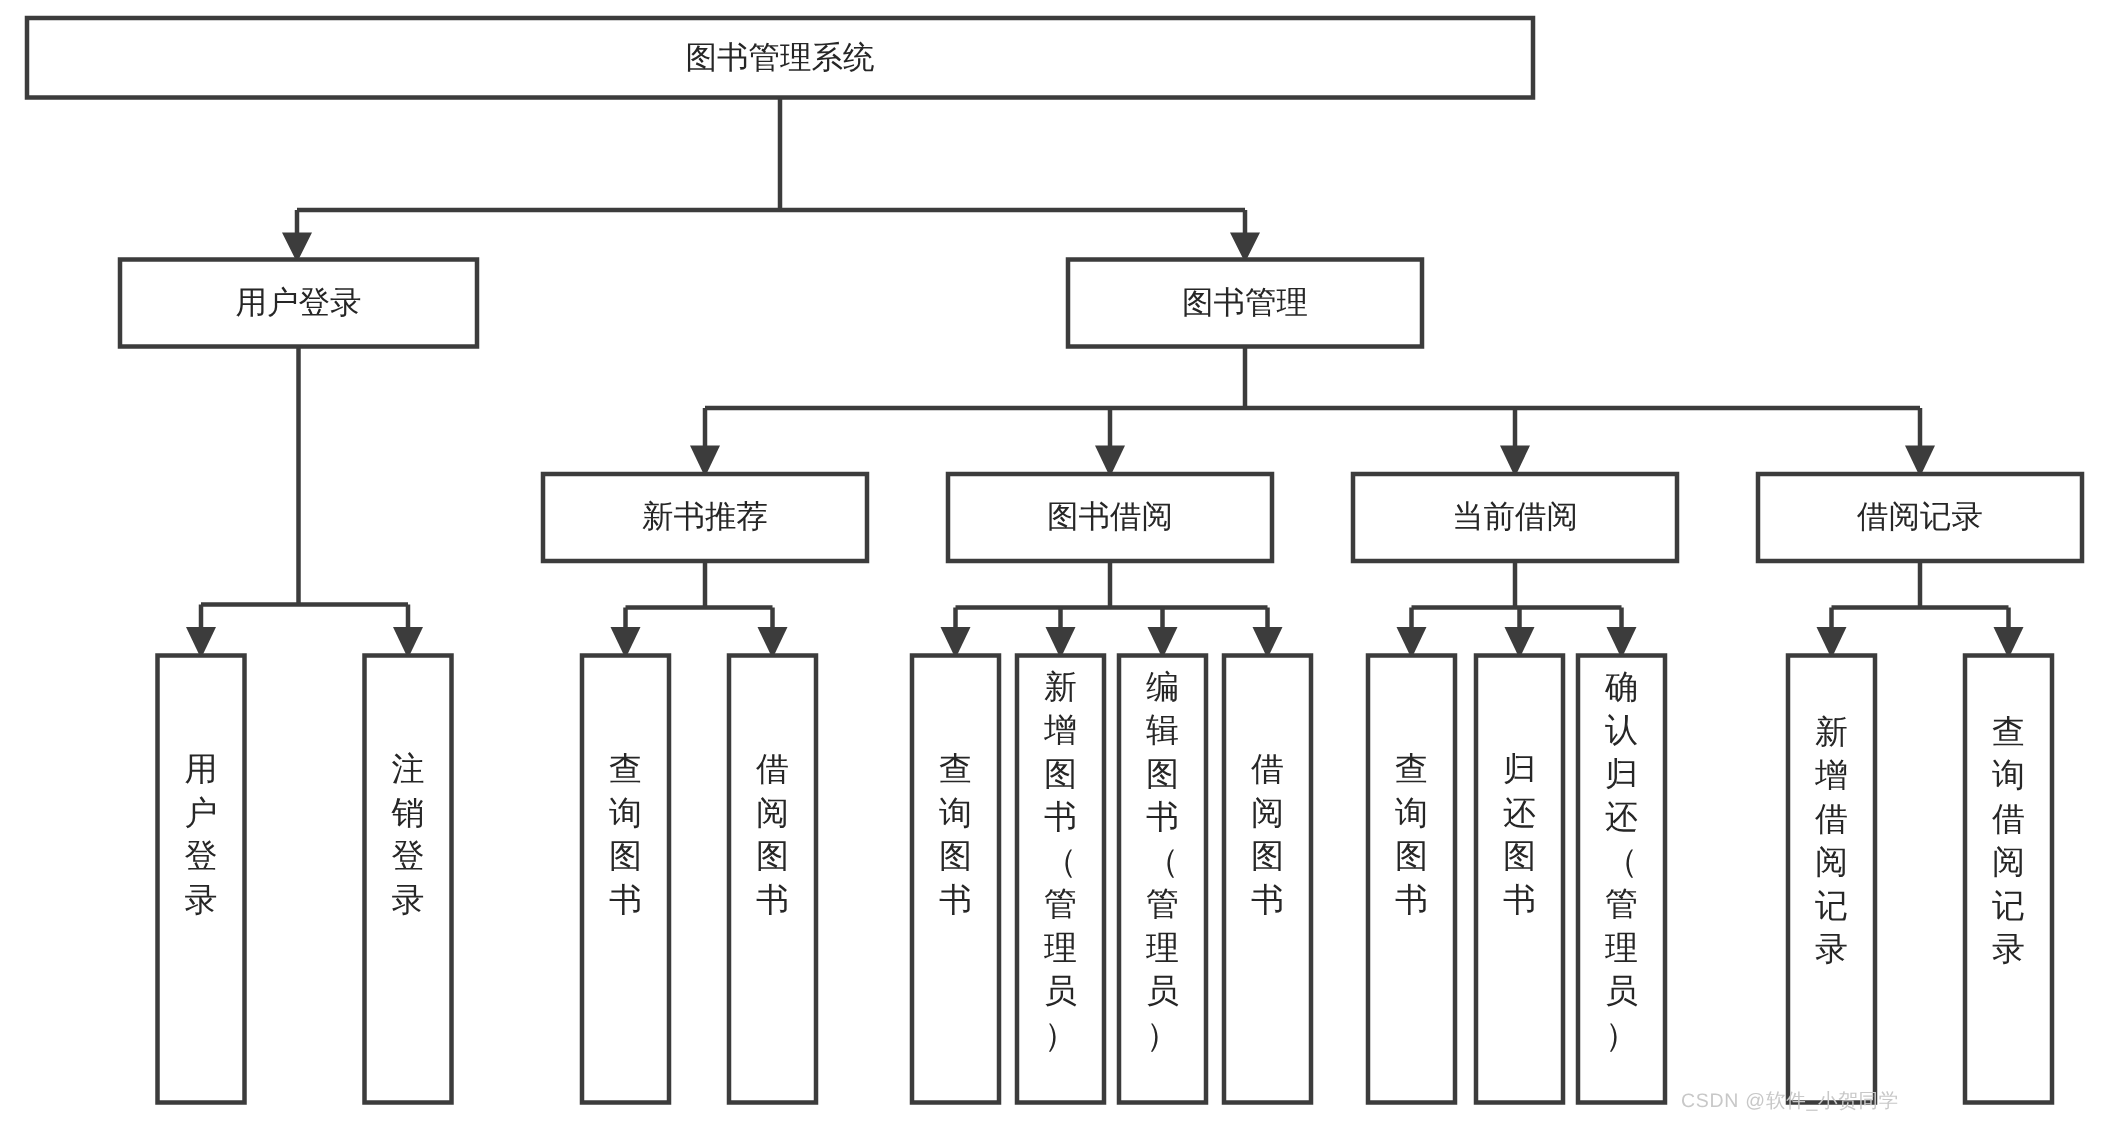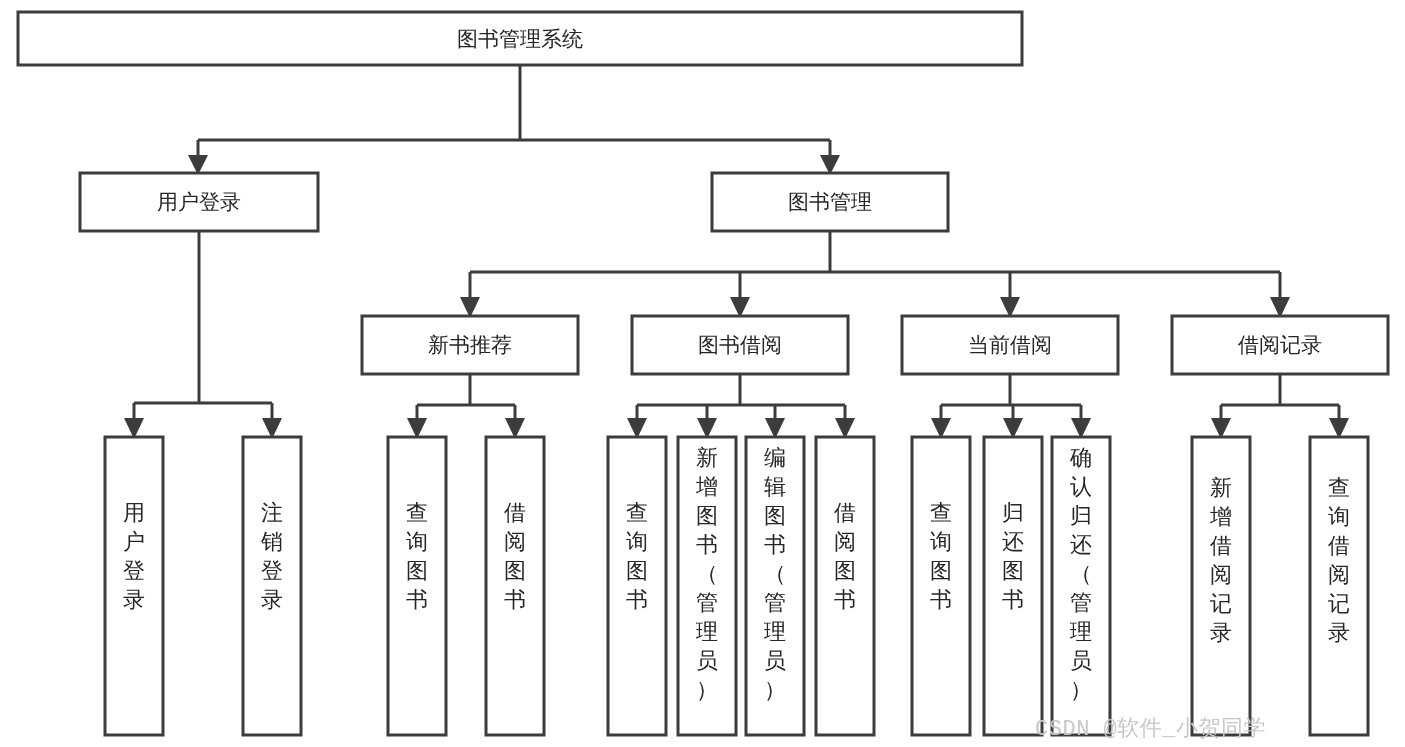--- a/index.html
+++ b/index.html
@@ -52,22 +52,22 @@
   .vert-label {
     fill: #262626;
     font-family: "Liberation Sans", "DejaVu Sans", sans-serif;
     font-size: 22px;
     text-anchor: middle;
   }
   .watermark {
     position: absolute;
     right: 8px;
     bottom: 4px;
-    font-family: Liberation Mono, monospace;
-    font-size: 22px;
+    font-family: Liberation Sans, sans-serif;
+    font-size: 13px;
     color: #c8c8c8;
     letter-spacing: 0.5px;
     white-space: nowrap;
     pointer-events: none;
   }
 </style>
 </head>
 <body>
 
 <div id="diagram-root">

